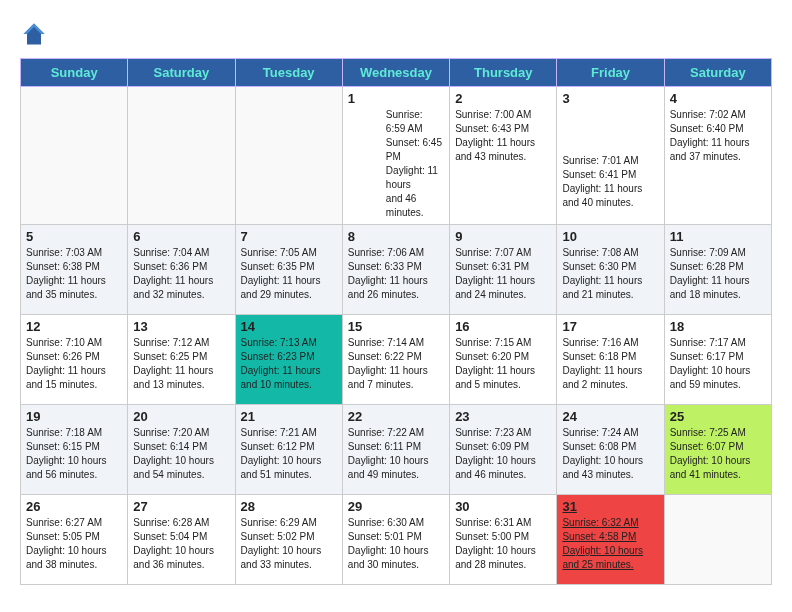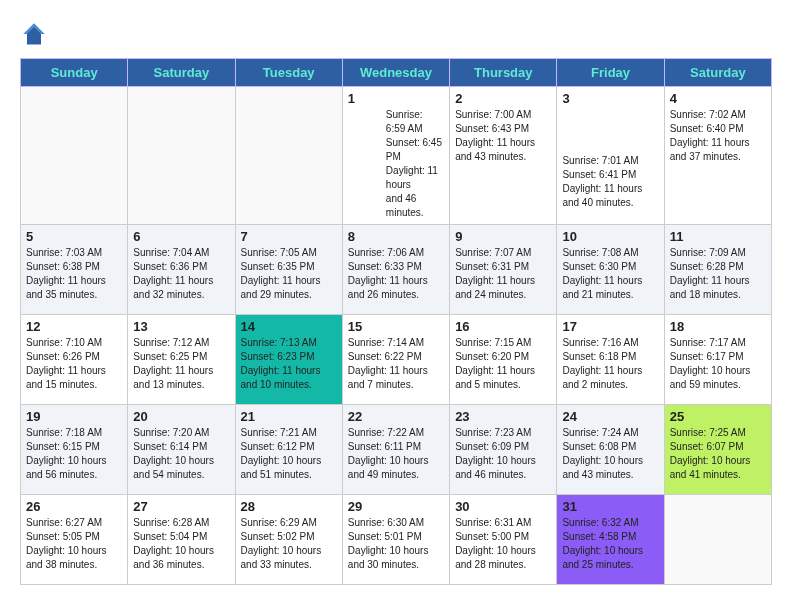--- a/index.html
+++ b/index.html
@@ -341,21 +341,21 @@
 Daylight: 10 hours
 and 30 minutes.</div>
         </td>
         <td style="background-color: rgb(255, 255, 255); margin-left: 32px;">
           <div class="date-num">30</div>
           <div class="cell-text" style="white-space: pre-line;">Sunrise: 6:31 AM
 Sunset: 5:00 PM
 Daylight: 10 hours
 and 28 minutes.</div>
         </td>
-        <td style="background-color: #8b5cf6;">
+        <td style="background-color: #ef4444; text-decoration: underline;">
           <div class="date-num">31</div>
           <div class="cell-text" style="white-space: pre-line;">Sunrise: 6:32 AM
 Sunset: 4:58 PM
 Daylight: 10 hours
 and 25 minutes.</div>
         </td>
         <td class="empty-cell" style="background-color: rgb(249, 249, 249);"></td>
       </tr>
     </tbody>
 </table>

